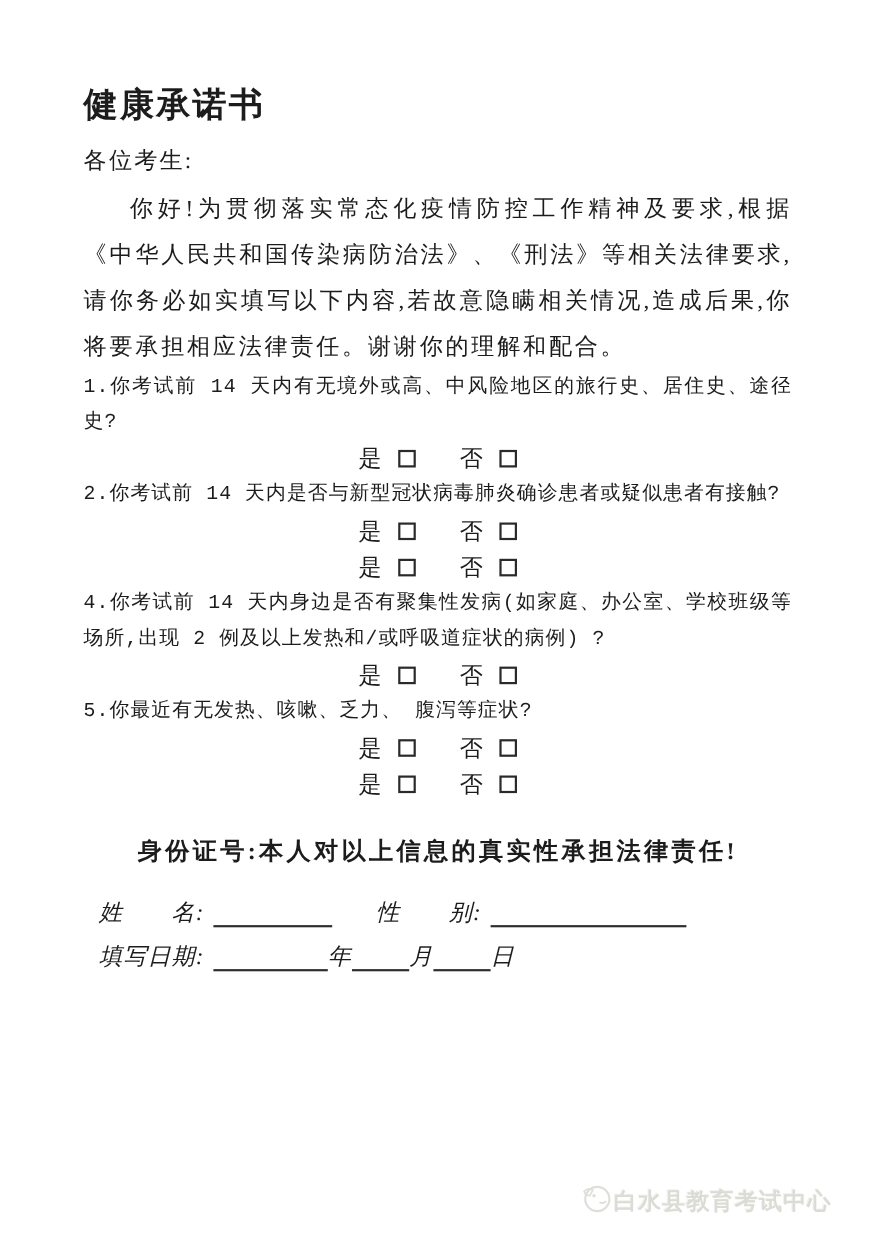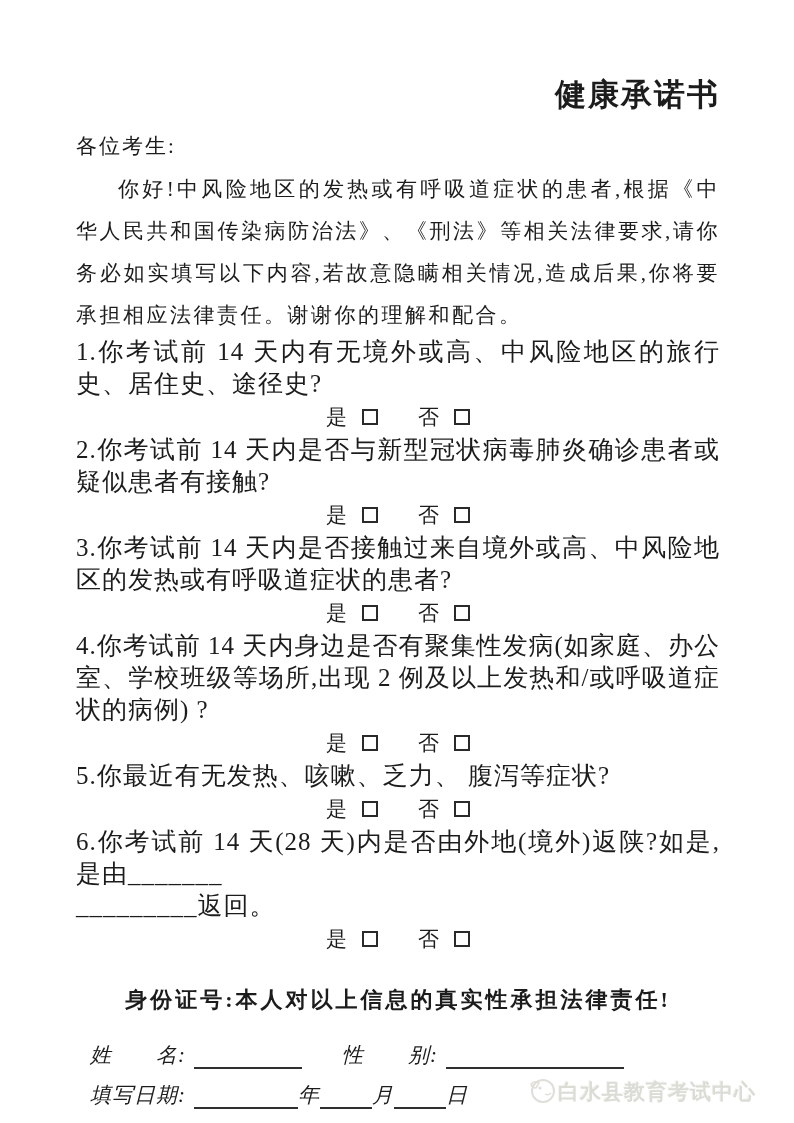--- a/index.html
+++ b/index.html
@@ -7,46 +7,47 @@
   .page {
     width: 794px; height: 1123px;
     position: relative;
     background: #ffffff;
     color: #1c1c1c;
     font-family: "Liberation Serif", "DejaVu Serif", serif;
     padding: 74px 74px 0 76px;
     overflow: hidden;
   }
   .doc-title {
-    text-align: right;
+    text-align: left;
     font-family: "Liberation Sans", "DejaVu Sans", sans-serif;
     font-weight: bold;
     font-size: 31px;
     letter-spacing: 2px;
     margin: 0 0 16px 0;
   }
   .salutation {
     font-size: 21px;
     letter-spacing: 2px;
     margin: 0 0 8px 0;
   }
   .intro {
     font-size: 21px;
     line-height: 42px;
     letter-spacing: 2.5px;
     text-align: justify;
     text-indent: 2em;
     margin: 0;
   }
   .question {
-    font-size: 25px;
+    font-size: 18px;
     line-height: 32px;
     letter-spacing: 1px;
     text-align: justify;
     margin: 0;
+    font-family: Liberation Mono, monospace;
   }
   .q-line2 { display: block; }
   .answer-row {
     display: flex;
     justify-content: center;
     align-items: center;
     height: 32px;
     font-size: 21px;
     letter-spacing: 0;
     margin: 1px 0;
@@ -112,39 +113,38 @@
 </style>
 </head>
 <body>
 
 <div class="page">
 
   <h1 class="doc-title">健康承诺书</h1>
 
   <p class="salutation">各位考生:</p>
 
-  <p class="intro">你好!中风险地区的发热或有呼吸道症状的患者,根据《中华人民共和国传染病防治法》、《刑法》等相关法律要求,请你务必如实填写以下内容,若故意隐瞒相关情况,造成后果,你将要承担相应法律责任。谢谢你的理解和配合。</p>
+  <p class="intro">你好!为贯彻落实常态化疫情防控工作精神及要求,根据《中华人民共和国传染病防治法》、《刑法》等相关法律要求,请你务必如实填写以下内容,若故意隐瞒相关情况,造成后果,你将要承担相应法律责任。谢谢你的理解和配合。</p>
 
   <p class="question">1.你考试前 14 天内有无境外或高、中风险地区的旅行史、居住史、途径史?</p>
   <div class="answer-row">
     <span class="answer-label">是</span>
     <span class="checkbox"></span>
     <span class="answer-label no-label">否</span>
     <span class="checkbox"></span>
   </div>
 
   <p class="question">2.你考试前 14 天内是否与新型冠状病毒肺炎确诊患者或疑似患者有接触?</p>
   <div class="answer-row">
     <span class="answer-label">是</span>
     <span class="checkbox"></span>
     <span class="answer-label no-label">否</span>
     <span class="checkbox"></span>
   </div>
 
-  <p class="question">3.你考试前 14 天内是否接触过来自境外或高、中风险地区的发热或有呼吸道症状的患者?</p>
   <div class="answer-row">
     <span class="answer-label">是</span>
     <span class="checkbox"></span>
     <span class="answer-label no-label">否</span>
     <span class="checkbox"></span>
   </div>
 
   <p class="question">4.你考试前 14 天内身边是否有聚集性发病(如家庭、办公室、学校班级等场所,出现 2 例及以上发热和/或呼吸道症状的病例) ?</p>
   <div class="answer-row">
     <span class="answer-label">是</span>
@@ -154,24 +154,20 @@
   </div>
 
   <p class="question">5.你最近有无发热、咳嗽、乏力、 腹泻等症状?</p>
   <div class="answer-row">
     <span class="answer-label">是</span>
     <span class="checkbox"></span>
     <span class="answer-label no-label">否</span>
     <span class="checkbox"></span>
   </div>
 
-  <p class="question">
-    <span>6.你考试前 14 天(28 天)内是否由外地(境外)返陕?如是, 是由_______</span>
-    <span class="q-line2">_________返回。</span>
-  </p>
   <div class="answer-row">
     <span class="answer-label">是</span>
     <span class="checkbox"></span>
     <span class="answer-label no-label">否</span>
     <span class="checkbox"></span>
   </div>
 
   <p class="declaration">身份证号:本人对以上信息的真实性承担法律责任!</p>
 
   <div class="form-section">

